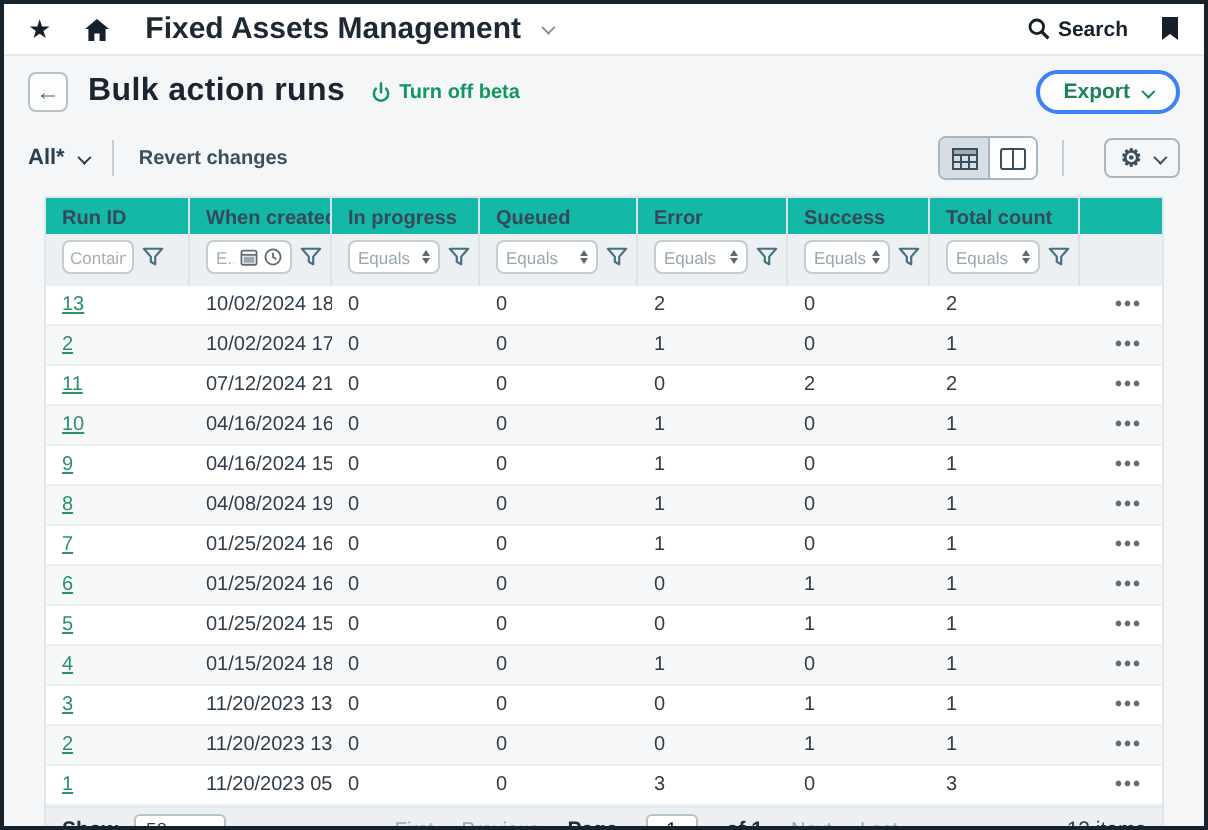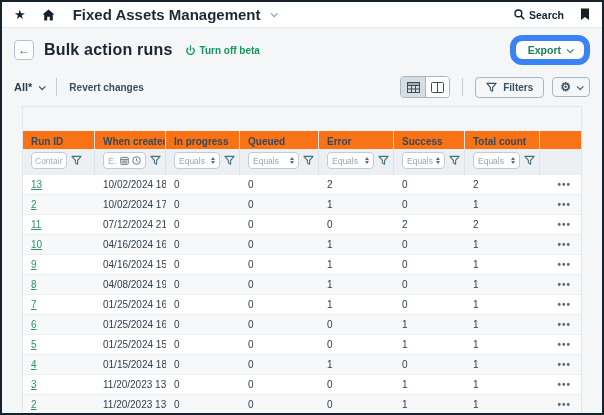--- a/index.html
+++ b/index.html
@@ -25,21 +25,21 @@
   .search-box { display: flex; align-items: center; gap: 4px; font-size: 10.5px; font-weight: 700; color: #16202a; cursor: pointer; }
   .bookmark { margin-left: 16px; display: flex; }
 
   
   .page-head { display: flex; align-items: center; padding: 7px 12px 5px 12px; flex: 0 0 auto; }
   .back-btn { width: 20px; height: 20px; border: 1px solid #b6c0c8; border-radius: 4px; background: #fdfdfd;
               color: #49707a; font-size: 12px; line-height: 18px; text-align: center; cursor: pointer; }
   .page-title { font-size: 16px; font-weight: 700; color: #1b2530; margin-left: 10px; letter-spacing: .2px; }
   .beta-toggle { display: flex; align-items: center; gap: 4px; margin-left: 12px; cursor: pointer; }
   .beta-toggle span { font-size: 10px; font-weight: 700; color: #12965e; }
-  .export-btn { margin-left: auto; display: flex; align-items: center; gap: 6px; border: 6px solid #3b82f6;
+  .export-btn { margin-left: auto; display: flex; align-items: center; gap: 6px; border: 2px solid #3b82f6;
                 border-radius: 12px; padding: 3px 12px; color: #1d8257; font-size: 10.5px; font-weight: 700;
                 background: #fdfdfd; cursor: pointer; }
   .export-btn .chev { color: #1d8257; }
 
   
   .toolbar { display: flex; align-items: center; padding: 6px 12px 8px 12px; flex: 0 0 auto; }
   .view-selector { display: flex; align-items: center; gap: 7px; font-size: 11px; font-weight: 700; color: #2c3f4e; cursor: pointer; justify-content: flex-end; }
   .view-selector .chev { color: #2c3f4e; }
   .btn { display: flex; align-items: center; gap: 6px; border: 1px solid #aab6bf; border-radius: 4px;
          background: transparent; padding: 4px 10px; font-size: 10px; font-weight: 700; color: #3a4f5e; cursor: pointer; }
@@ -52,21 +52,21 @@
              background: #fdfdfd; cursor: pointer; }
   .seg-btn.sel { background: #d7dee3; }
   .seg-btn + .seg-btn { border-left: 1px solid #aab6bf; }
   .gear-btn { padding: 3px 7px; margin-left: 8px; }
   .gear-btn .gear-glyph { font-size: 12px; line-height: 1; color: #3a4f5e; }
   .gear-btn .chev { color: #3a4f5e; }
 
   
   .table-wrap { margin: 0 20px; flex: 0 0 auto; border: 1px solid #e2e6e9; border-bottom: none; }
   .tgrid { display: grid; grid-template-columns: 72px 71px 74px 79px 75px 71px 75px 41px; }
-  .thead { background: #f97316; margin-top: 24px; }
+  .thead { background: #14b8a6; }
   .th { font-size: 10px; font-weight: 700; color: #36495a; padding: 5px 0 2px 8px;
         border-right: 1px solid #dde2e6; display: flex; align-items: center; gap: 3px;
         white-space: nowrap; overflow: hidden; }
   .th:last-child { border-right: none; }
   .frow { background: #edf0f2; }
   .fcell { padding: 3px 4px 6px 8px; border-right: 1px solid #dde2e6; display: flex; align-items: center; gap: 4px; overflow: hidden; }
   .fcell:last-child { border-right: none; }
   .finput { height: 17px; border: 1px solid #c2ccd3; border-radius: 4px; background: #fff;
             font-size: 8.5px; color: #9aa6ae; font-family: "Liberation Sans", sans-serif; padding: 0 3px; min-width: 0; }
   .finput::placeholder { color: #a3aeb6; }
@@ -173,26 +173,20 @@
             </svg>
         </span>
         <span class="seg-btn">
           <svg width="13" height="11" viewBox="0 0 13 11">
               <rect x="0.5" y="0.5" width="12" height="10" rx="1" fill="none" stroke="#3a4f5e"></rect>
               <line x1="6.5" y1="0.5" x2="6.5" y2="10.5" stroke="#3a4f5e"></line>
             </svg>
         </span>
       </div>
       <span class="vsep"></span>
-      <button class="btn">
-        <svg width="11" height="11" viewBox="0 0 12 12">
-            <path d="M1 1.5 H11 L7.2 5.8 V10 L4.8 8.6 V5.8 Z" fill="none" stroke="#3a4f5e" stroke-width="1.2" stroke-linejoin="round"></path>
-          </svg>
-        <span>Filters</span>
-      </button>
       <button class="btn gear-btn">
         <span class="gear-glyph">⚙</span>
         <span class="chev"></span>
       </button>
     </div>
   </div>
 
   <div class="table-wrap">
 
     <div class="tgrid thead">

